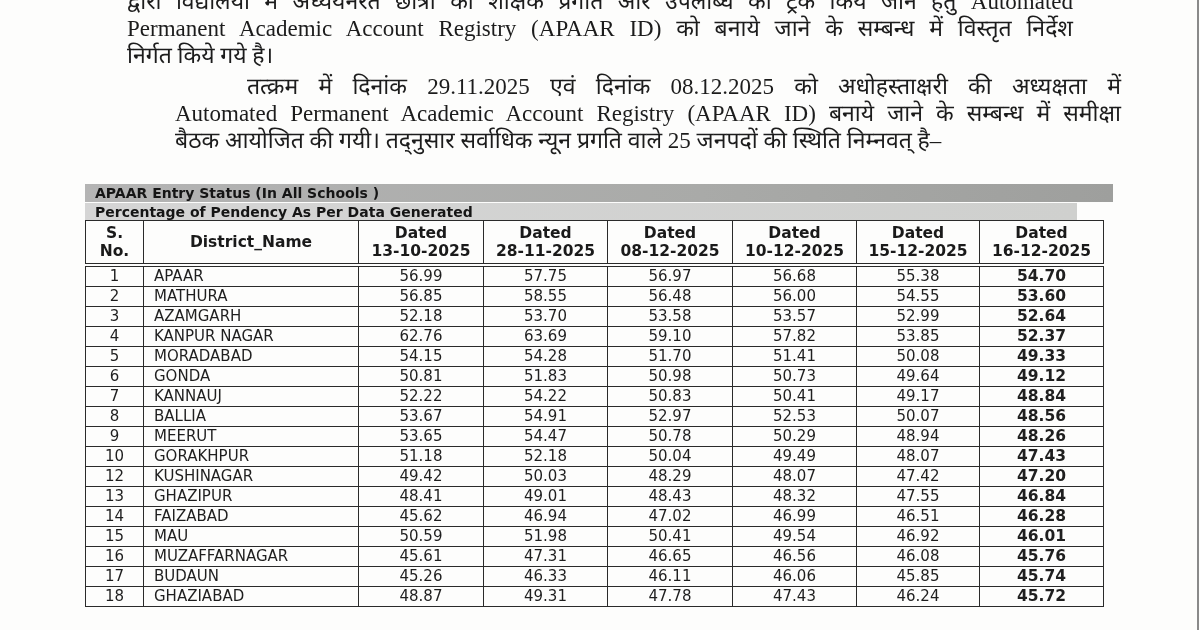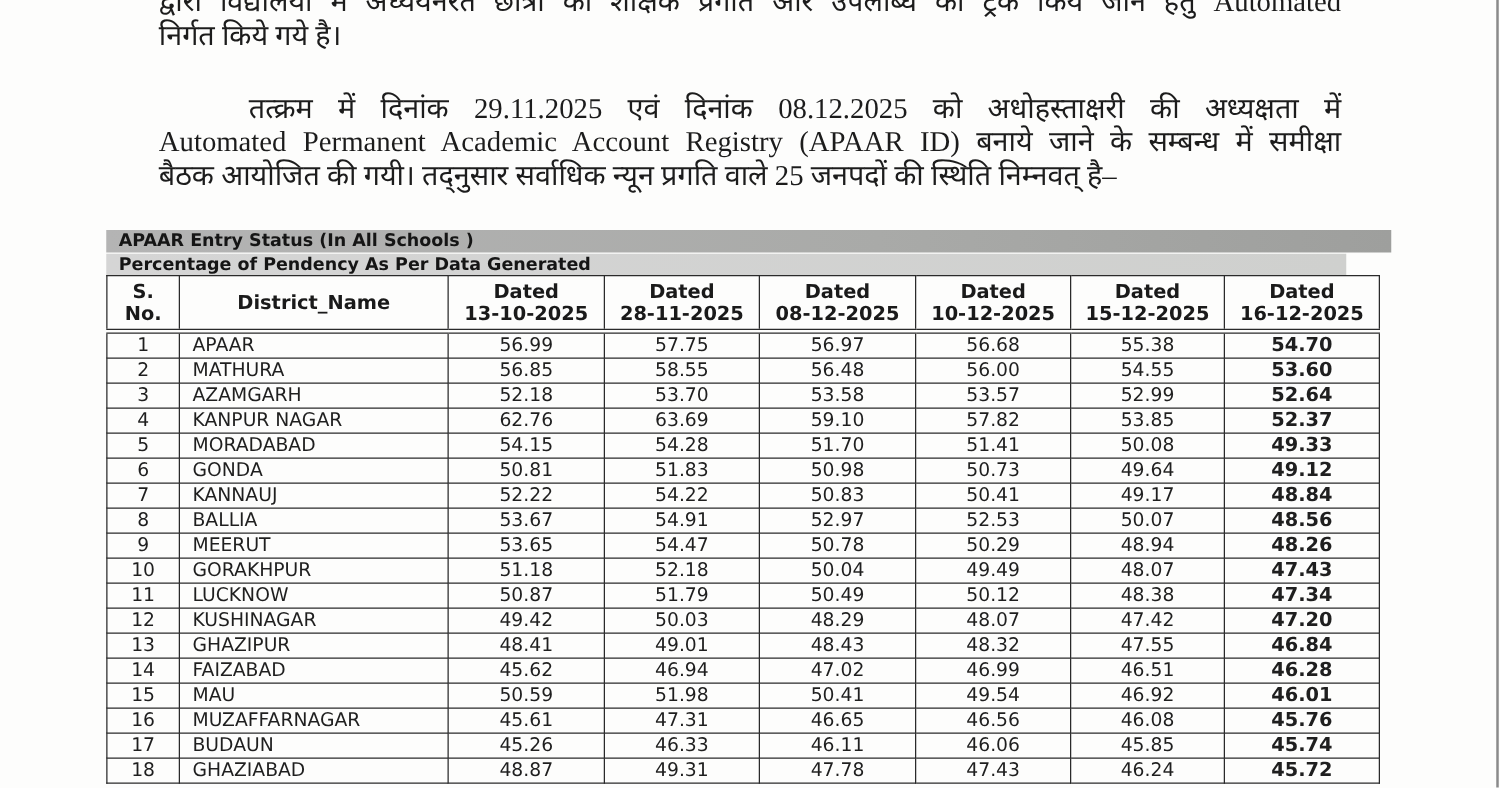--- a/index.html
+++ b/index.html
@@ -63,24 +63,25 @@
   table.data tbody td.district { text-align: left; padding-left: 10px; }
   table.data tbody td.latest { font-weight: bold; font-size: 15.5px; }
 </style>
 </head>
 <body>
 
 <div class="page-edge"></div>
 
 <div class="para" style="top:-12px;">
   <span class="line">द्वारा विद्यालयों में अध्ययनरत छात्रों का शैक्षिक प्रगति और उपलब्धि को ट्रैक किये जाने हेतु Automated</span>
+  <span class="line">Permanent Academic Account Registry (APAAR ID) को बनाये जाने के सम्बन्ध में विस्तृत निर्देश</span>
   <span class="line last">निर्गत किये गये है।</span>
 </div>
 
-<div class="para" style="top:73px;">
+<div class="para" style="top:73px;margin-left:48px;">
   <span class="line indent">तत्क्रम में दिनांक 29.11.2025 एवं दिनांक 08.12.2025 को अधोहस्ताक्षरी की अध्यक्षता में</span>
   <span class="line">Automated Permanent Academic Account Registry (APAAR ID) बनाये जाने के सम्बन्ध में समीक्षा</span>
   <span class="line last">बैठक आयोजित की गयी। तद्नुसार सर्वाधिक न्यून प्रगति वाले 25 जनपदों की स्थिति निम्नवत् है–</span>
 </div>
 
 <div class="banner1">APAAR Entry Status (In All Schools )</div>
 <div class="banner2">Percentage of Pendency As Per Data Generated</div>
 
 <table class="data">
   <colgroup>
@@ -221,30 +222,20 @@
         <td>10</td>
         <td class="district">GORAKHPUR</td>
         <td>51.18</td>
         <td>52.18</td>
         <td>50.04</td>
         <td>49.49</td>
         <td>48.07</td>
         <td class="latest">47.43</td>
       </tr>
       <tr>
-        <td>11</td>
-        <td class="district">LUCKNOW</td>
-        <td>50.87</td>
-        <td>51.79</td>
-        <td>50.49</td>
-        <td>50.12</td>
-        <td>48.38</td>
-        <td class="latest">47.34</td>
-      </tr>
-      <tr>
         <td>12</td>
         <td class="district">KUSHINAGAR</td>
         <td>49.42</td>
         <td>50.03</td>
         <td>48.29</td>
         <td>48.07</td>
         <td>47.42</td>
         <td class="latest">47.20</td>
       </tr>
       <tr>

